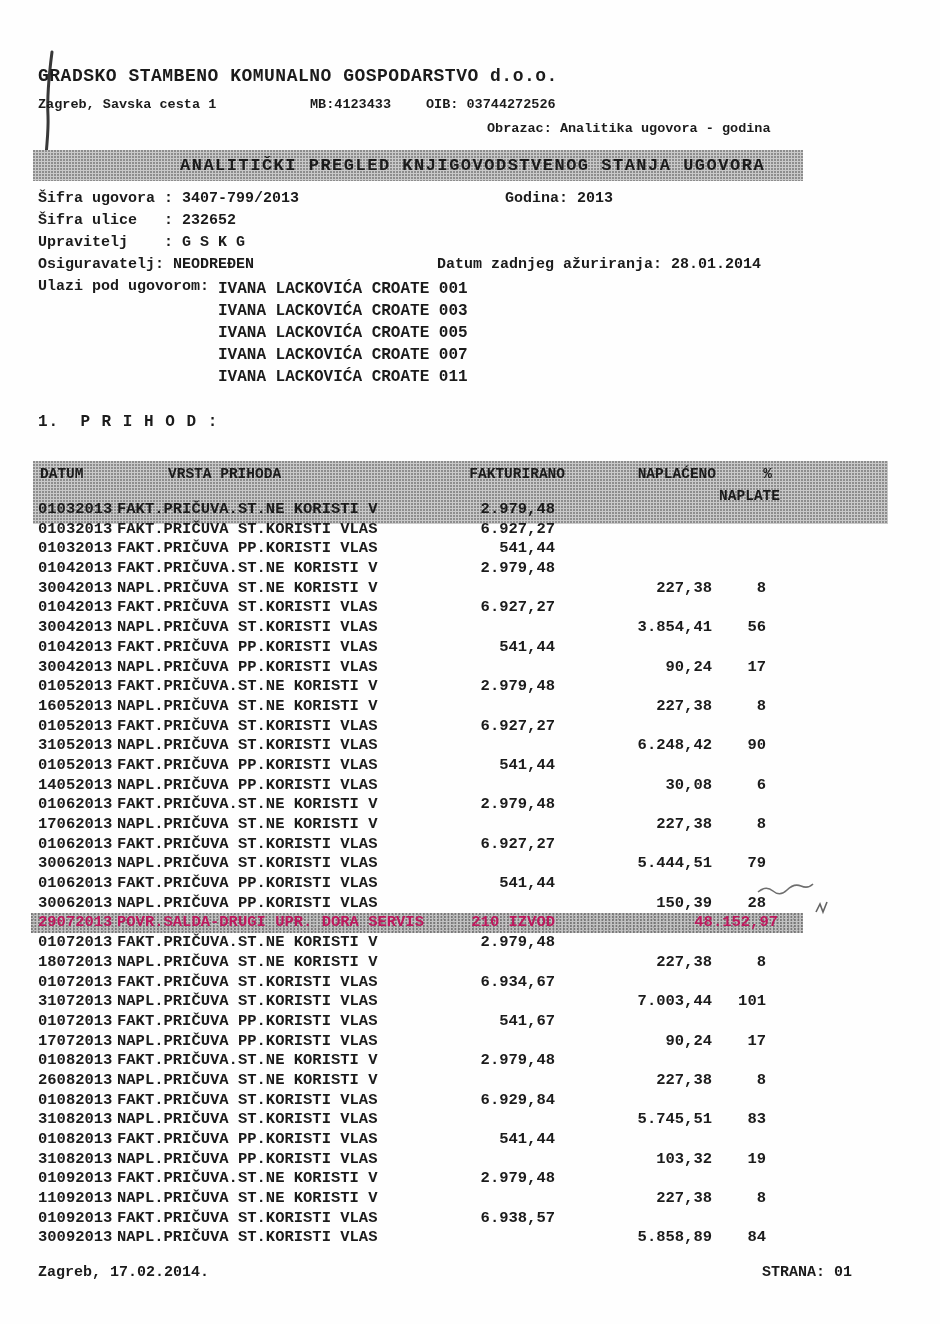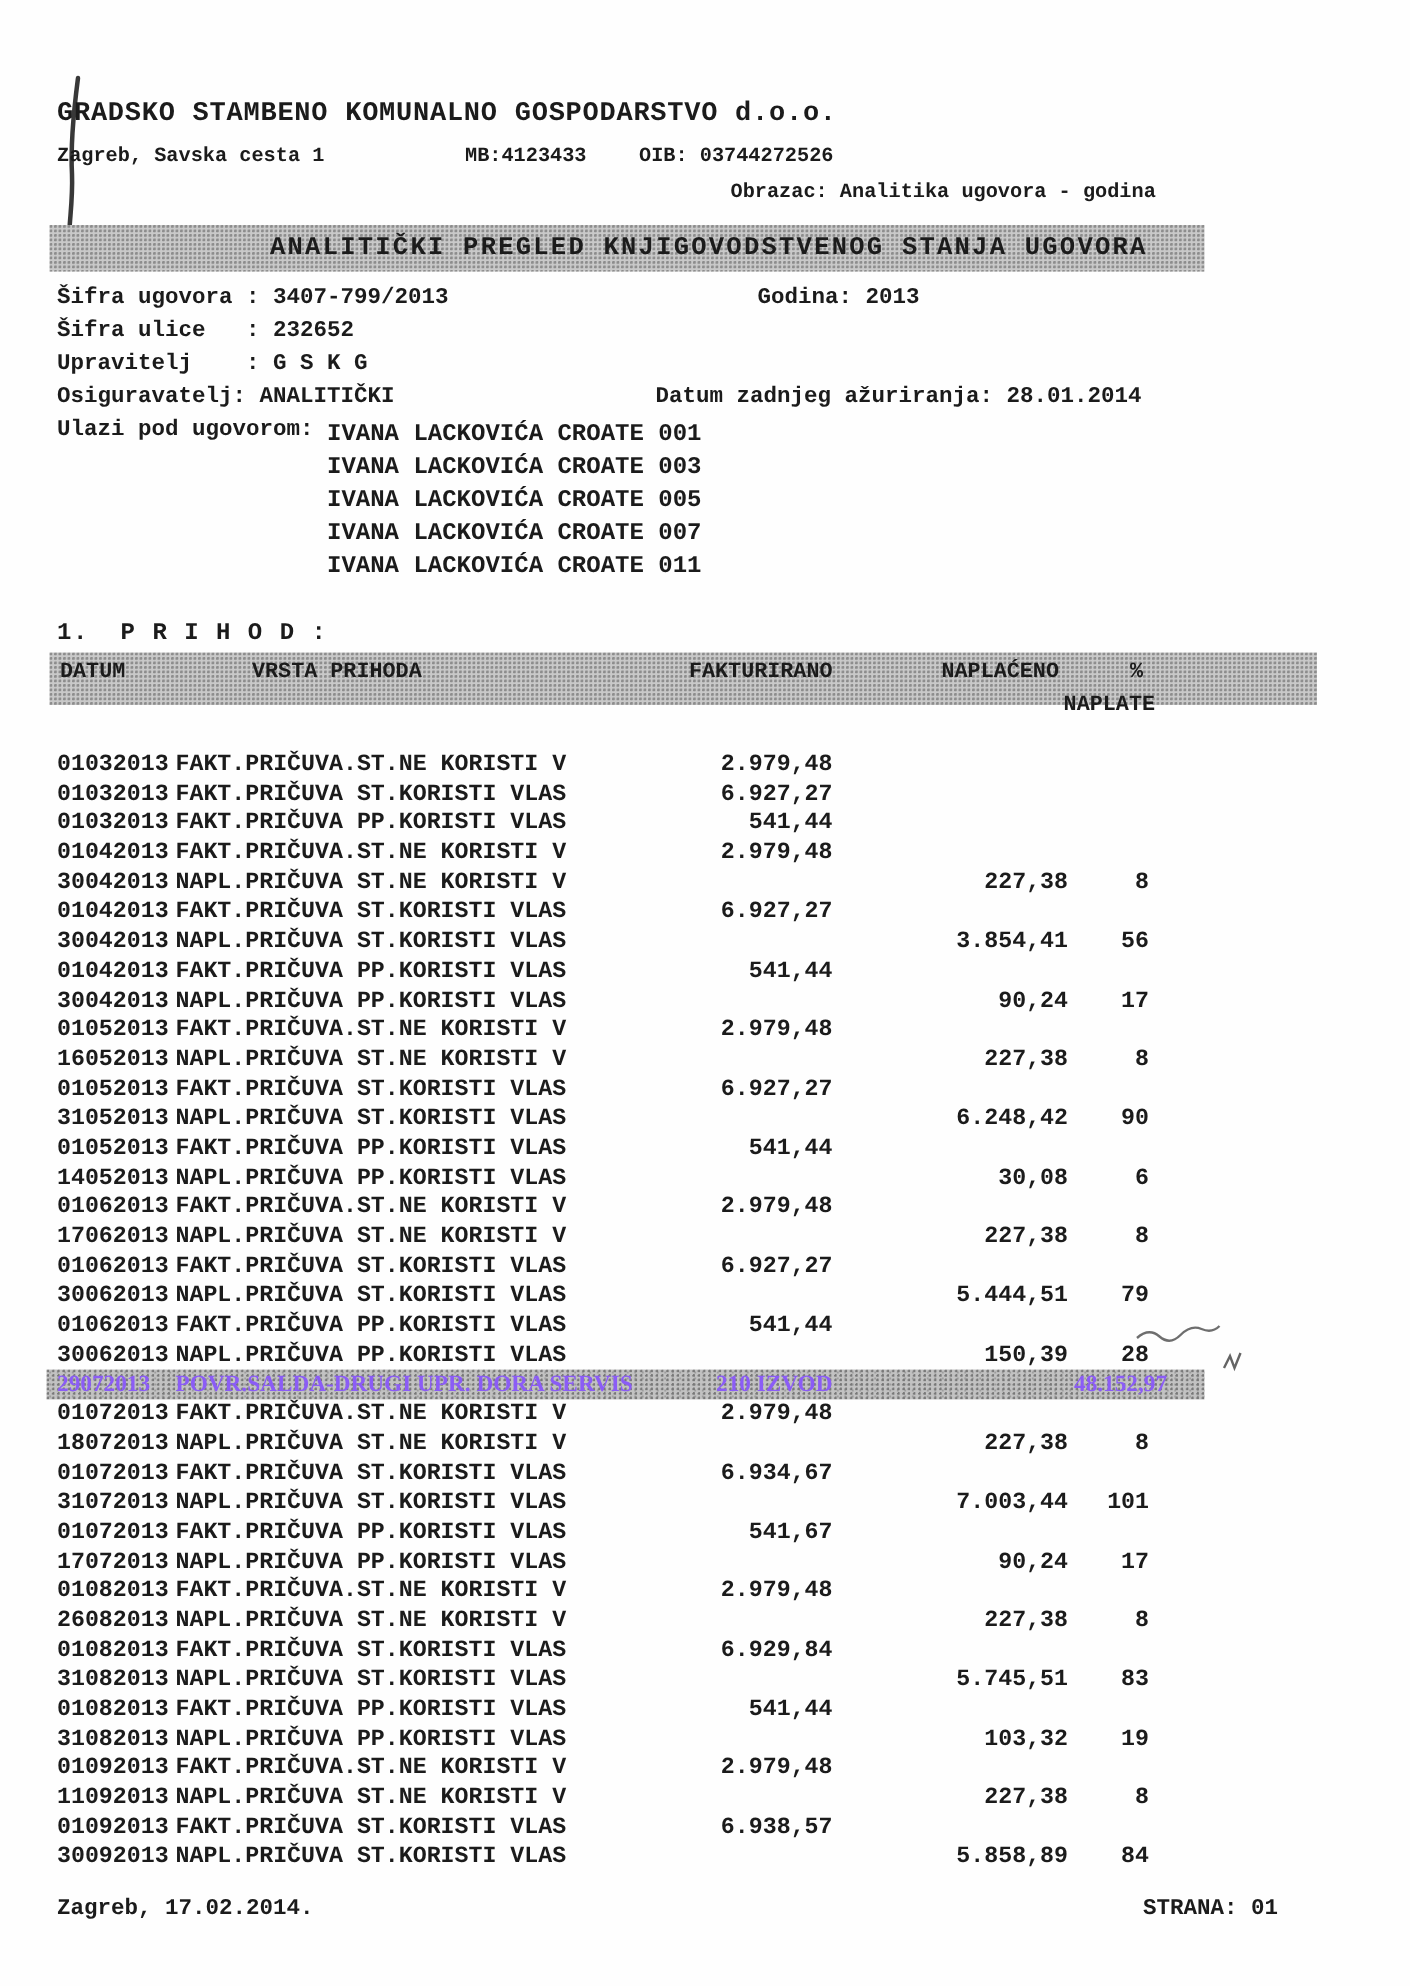--- a/index.html
+++ b/index.html
@@ -12,31 +12,31 @@
   .form-line{left:487px;top:121px;font-size:13.5px;font-weight:700;}
   .halftone{background-color:#c9c9c9;background-image:radial-gradient(circle at 1px 1px,#8d8d8d .9px,rgba(0,0,0,0) 1.15px);background-size:3px 3px;}
   .title-banner{left:33px;top:150px;width:770px;height:31px;}
   .title-banner span{position:absolute;left:147px;top:6px;font-size:17px;font-weight:700;letter-spacing:1.5px;white-space:pre;}
   .info{font-size:15px;font-weight:700;}
   .i1{top:190px;} .i2{top:212px;} .i3{top:234px;} .i4{top:256px;} .i5{top:278px;}
   .l{left:38px;} .godina{left:505px;} .datum-az{left:437px;}
   .ulazi-entries{position:absolute;left:218px;top:278px;}
   .ulazi-entries div{height:22px;line-height:22px;font-size:16px;font-weight:700;white-space:pre;}
   .section-title{left:38px;top:413px;font-size:16px;font-weight:700;letter-spacing:1px;}
-  .tbl-header{left:33px;top:435px;width:845px;height:35px;}
+  .tbl-header{left:33px;top:461px;width:845px;height:63px;padding-left:10px;}
   .tbl-header span{position:absolute;font-size:14.5px;font-weight:700;white-space:pre;}
   .h-datum{left:7px;top:5px;} .h-vrsta{left:135px;top:5px;}
   .h-fakt{right:323px;top:5px;} .h-napl{right:172px;top:5px;}
   .h-pct{right:116px;top:5px;} .h-pct2{right:108px;top:27px;}
   .tbl-rows{position:absolute;left:33px;top:500px;width:845px;}
   .row{position:relative;height:19.7px;font-size:15.5px;font-weight:700;}
   .row span{position:absolute;line-height:19.7px;white-space:pre;}
   .c-datum{left:5px;} .c-vrsta{left:84px;}
   .c-fakt{right:323px;} .c-napl{right:166px;} .c-pct{right:112px;}
-  .row.hl{color:#8b5cf6;font-family:Liberation Serif, serif;}
+  .row.hl{color:#be185d;}
   .row.hl::before{content:"";position:absolute;left:-2px;top:0;width:772px;height:20px;z-index:-1;
     background-color:#c2c2c2;
     background-image:radial-gradient(circle at 1px 1px,#787878 .8px,rgba(0,0,0,0) 1px),
                      radial-gradient(circle at 2.5px 2px,#9e9e9e .7px,rgba(0,0,0,0) .95px);
     background-size:3.5px 3px,5px 4px;}
   .row.hl .c-napl{right:100px;}
   .footer{top:1264px;font-size:15px;font-weight:700;}
   .f-left{left:38px;} .f-right{left:762px;}
   svg.mark{position:absolute;}
 </style>
@@ -56,21 +56,21 @@
   <div class="abs form-line">Obrazac: Analitika ugovora - godina</div>
 
   <div class="abs title-banner halftone">
     <span>ANALITIČKI PREGLED KNJIGOVODSTVENOG STANJA UGOVORA</span>
   </div>
 
   <div class="abs info i1 l">Šifra ugovora : 3407-799/2013</div>
   <div class="abs info i1 godina">Godina: 2013</div>
   <div class="abs info i2 l">Šifra ulice   : 232652</div>
   <div class="abs info i3 l">Upravitelj    : G S K G</div>
-  <div class="abs info i4 l">Osiguravatelj: ANALITIČKI</div>
+  <div class="abs info i4 l">Osiguravatelj: NEODREĐEN</div>
   <div class="abs info i4 datum-az">Datum zadnjeg ažuriranja: 28.01.2014</div>
   <div class="abs info i5 l">Ulazi pod ugovorom:</div>
   <div class="ulazi-entries">
   <div><span>IVANA LACKOVIĆA CROATE 001</span></div>
 
   <div><span>IVANA LACKOVIĆA CROATE 003</span></div>
 
   <div><span>IVANA LACKOVIĆA CROATE 005</span></div>
 
   <div><span>IVANA LACKOVIĆA CROATE 007</span></div>

